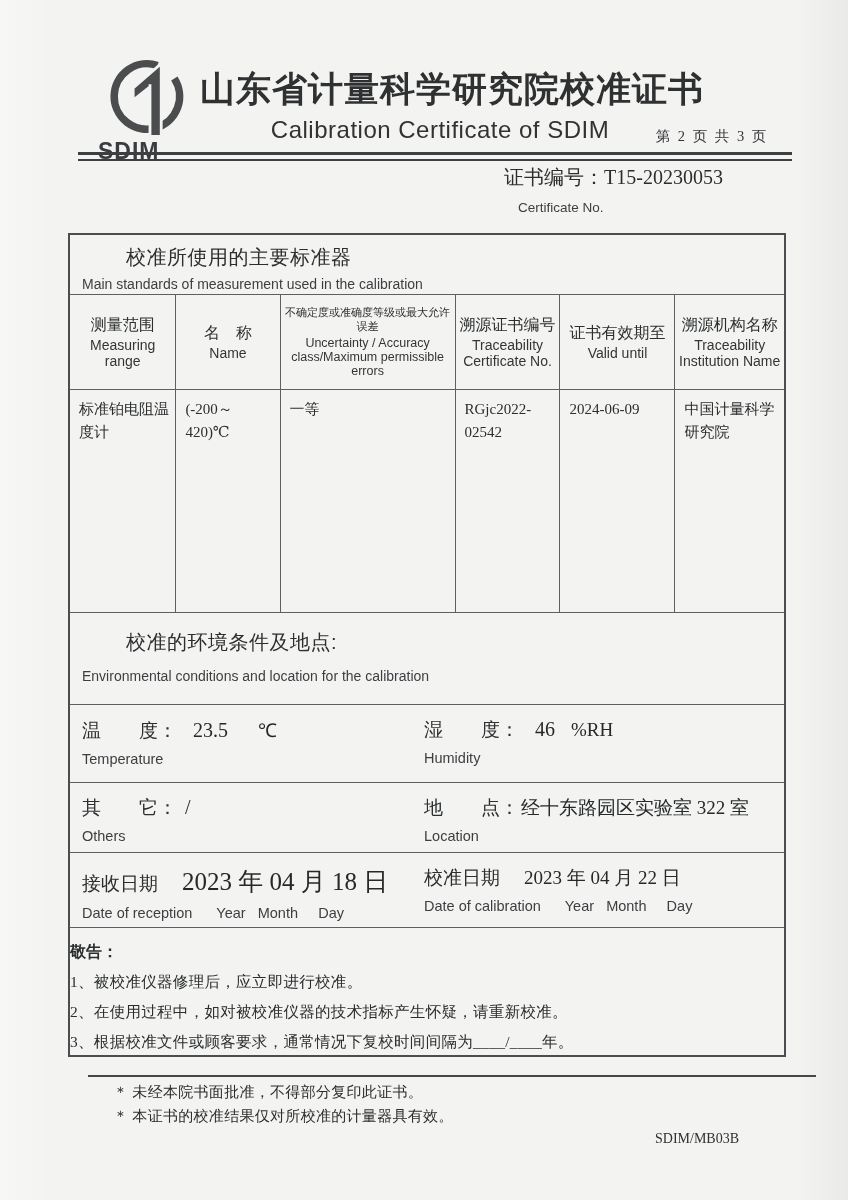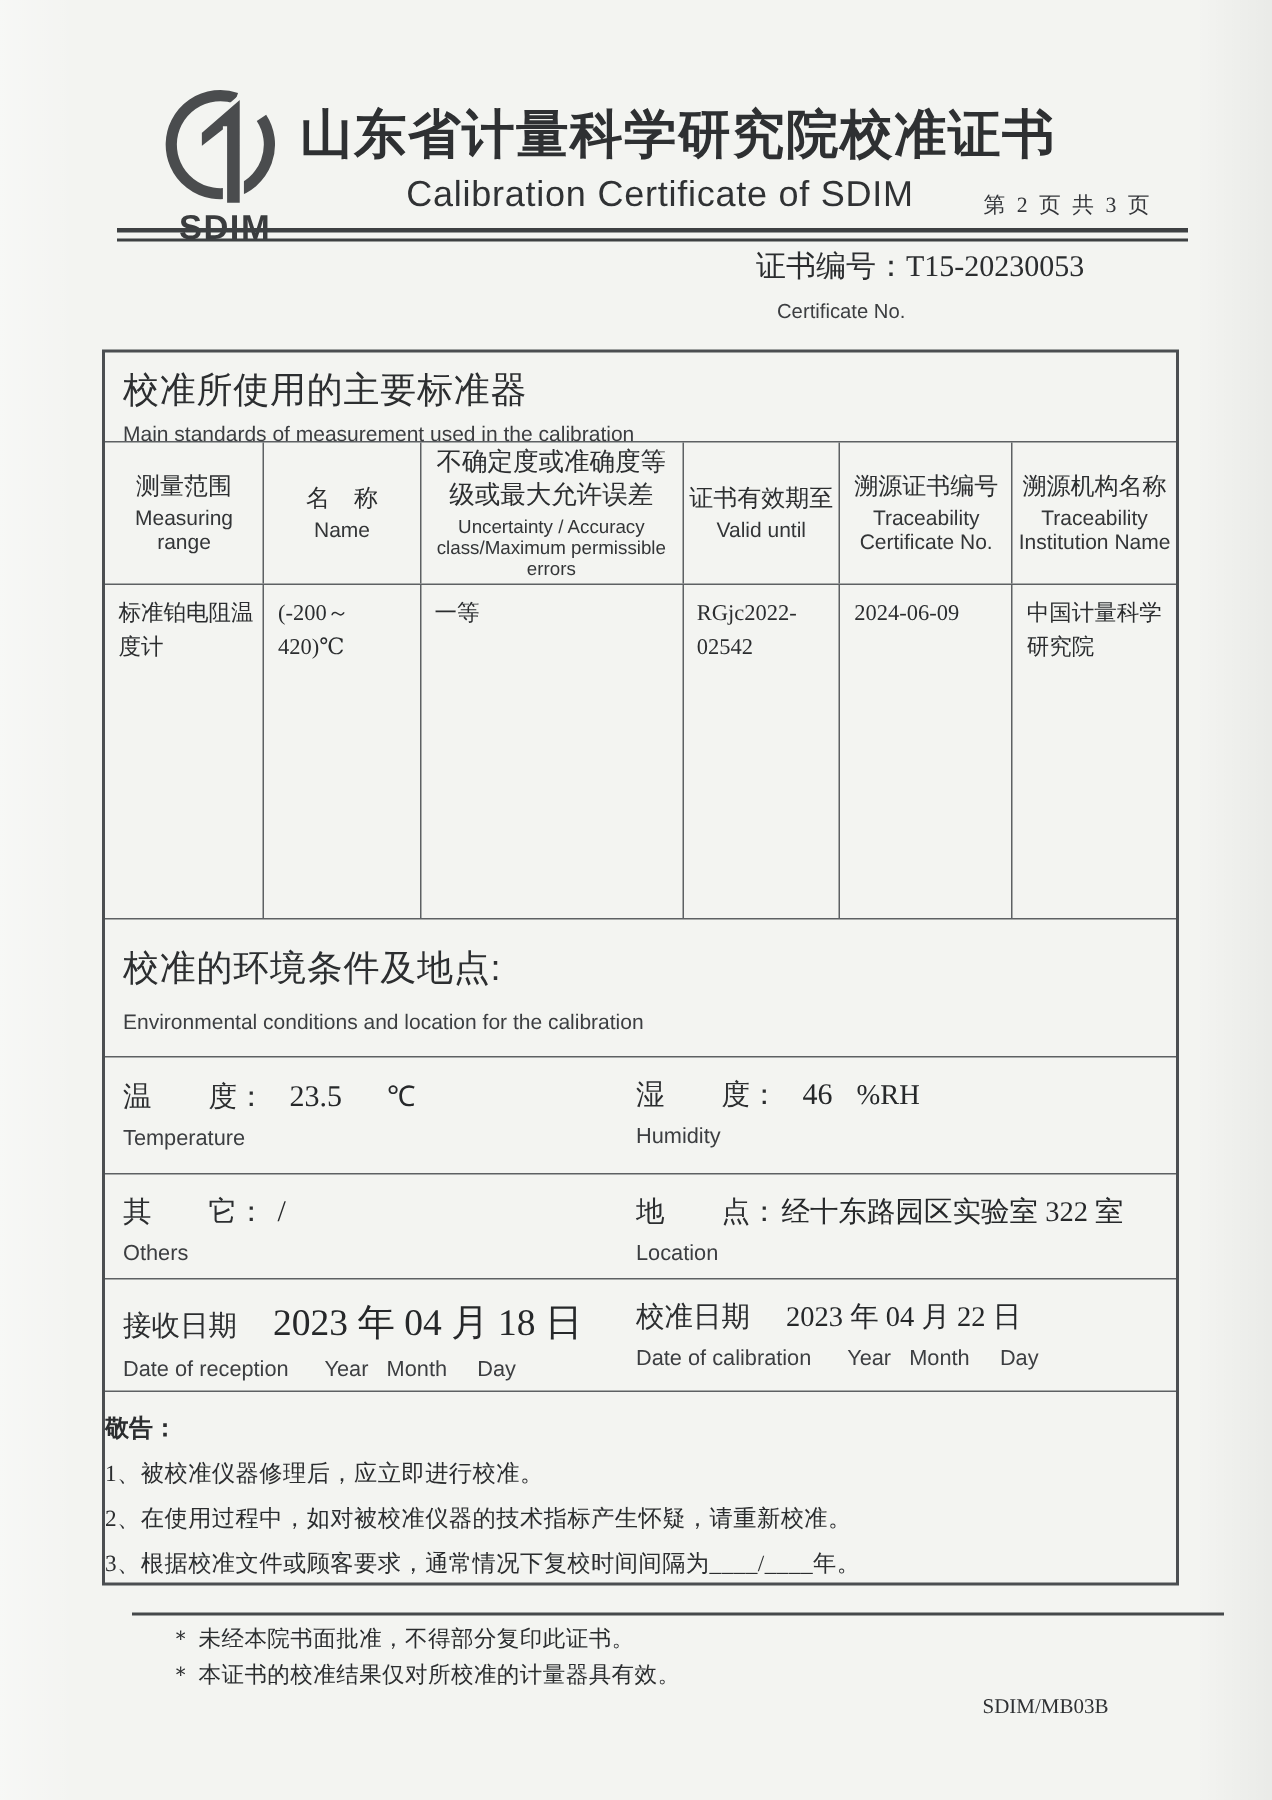--- a/index.html
+++ b/index.html
@@ -11,21 +11,21 @@
     position:relative;
   }
   .page{
     position:absolute;left:0;top:0;width:848px;height:1200px;
     background:var(--paper,#f3f4f1);
     background-image:linear-gradient(90deg, rgba(255,255,255,.35) 0%, rgba(255,255,255,0) 6%, rgba(0,0,0,0) 94%, rgba(0,0,0,.04) 100%);
     overflow:hidden;
   }
 
   
-  .logo{position:absolute;left:98px;top:58px;width:104px;text-align:center;}
+  .logo{position:absolute;left:98px;top:58px;width:104px;}
   .logo svg{display:block;margin:0 auto;}
   .logo .logo-text{font-weight:bold;font-size:23px;letter-spacing:1px;color:#3a3c3e;margin-top:-6px;}
   .title-cn{
     position:absolute;left:200px;top:66px;width:460px;text-align:center;
     font-family:"Liberation Serif","DejaVu Serif",serif;
     font-size:35px;font-weight:600;letter-spacing:1px;color:#2e3032;white-space:nowrap;
   }
   .title-en{
     position:absolute;left:230px;top:116px;width:420px;text-align:center;
     font-size:24px;font-weight:normal;color:#303234;letter-spacing:.5px;white-space:nowrap;
@@ -42,38 +42,38 @@
   .cert-no .cn{font-family:"Liberation Serif",serif;font-size:20px;color:#2b2d2f;white-space:nowrap;}
   .cert-no .en{font-size:13.5px;color:#3c3e41;margin-top:9px;margin-left:14px;}
 
   
   .box{
     position:absolute;left:68px;top:233px;width:714px;height:820px;
     border:2px solid #4b4e51;
   }
   .sec{border-bottom:1px solid #5d6063;box-sizing:border-box;}
   .sec:last-child{border-bottom:none;}
-  .sec-title-cn{font-size:24px;color:#2c2e30;letter-spacing:.5px;}
+  .sec-title-cn{font-size:20px;color:#2c2e30;letter-spacing:.5px;margin-left:44px;}
   .sec-title-en{font-size:14px;color:#3c3e41;margin-top:5px;}
   .sec1{height:60px;padding:9px 0 0 12px;}
   .sec-env{height:92px;padding:16px 0 0 12px;}
   .sec-env .sec-title-en{margin-top:12px;}
 
   
   .grid6{display:grid;grid-template-columns:14.9% 14.6% 24.5% 14.7% 16.1% 15.2%;}
   .hdr-row{height:95px;}
   .hdr-cell{
     border-right:1px solid #5d6063;box-sizing:border-box;
     display:flex;flex-direction:column;align-items:center;justify-content:center;
     text-align:center;padding:2px 3px;
   }
   .hdr-cell:last-child{border-right:none;}
   .hdr-cell .cn{font-size:16px;color:#2c2e30;line-height:1.3;}
   .hdr-cell .en{font-size:14px;color:#333537;line-height:1.15;margin-top:2px;}
-  .hdr-cell.small .cn{font-size:17px;}
+  .hdr-cell.small .cn{font-size:11px;}
   .hdr-cell.small .en{font-size:12.5px;}
   .data-row{height:223px;}
   .data-cell{
     border-right:1px solid #5d6063;box-sizing:border-box;
     padding:8px 6px 0 9px;
     font-family:"Liberation Serif","DejaVu Serif",serif;
     font-size:15px;color:#2b2d2f;line-height:1.55;
   }
   .data-cell:last-child{border-right:none;}
 
@@ -139,26 +139,26 @@
       </div>
       <div class="hdr-cell">
         <div class="cn">名　称</div>
         <div class="en">Name</div>
       </div>
       <div class="hdr-cell small">
         <div class="cn">不确定度或准确度等级或最大允许误差</div>
         <div class="en">Uncertainty / Accuracy class/Maximum permissible errors</div>
       </div>
       <div class="hdr-cell">
+        <div class="cn">溯源证书编号</div>
+        <div class="en">Traceability Certificate No.</div>
+      </div>
+      <div class="hdr-cell">
         <div class="cn">证书有效期至</div>
         <div class="en">Valid until</div>
-      </div>
-      <div class="hdr-cell">
-        <div class="cn">溯源证书编号</div>
-        <div class="en">Traceability Certificate No.</div>
       </div>
       <div class="hdr-cell">
         <div class="cn">溯源机构名称</div>
         <div class="en">Traceability Institution Name</div>
       </div>
     </div>
 
     <div class="sec grid6 data-row">
       <div class="data-cell">标准铂电阻温度计</div>
       <div class="data-cell">(-200～420)℃</div>

